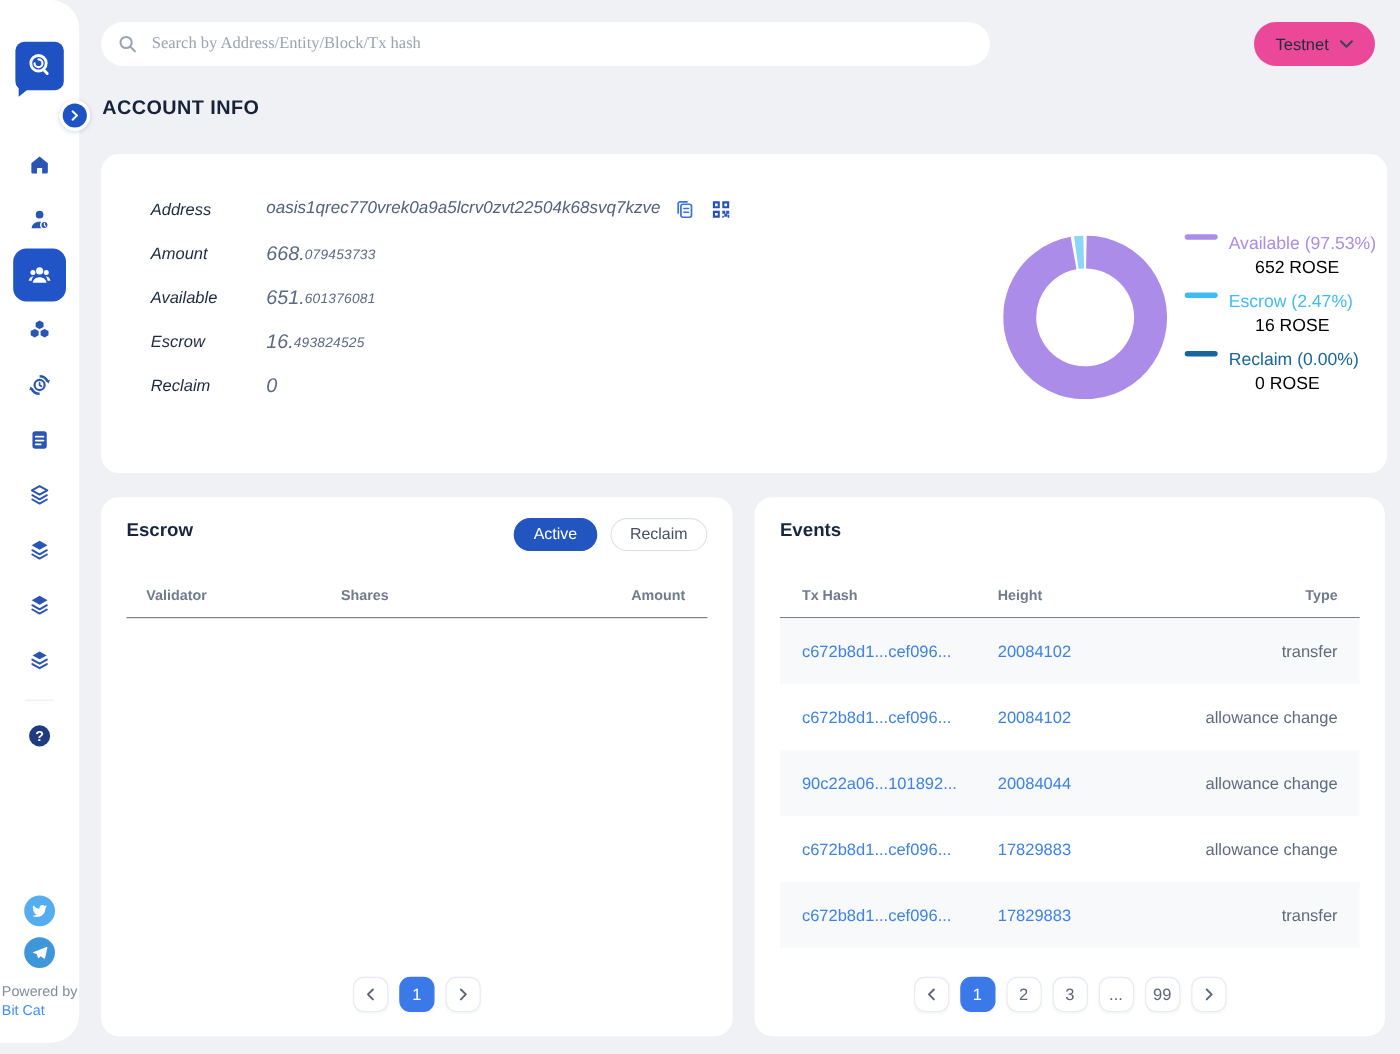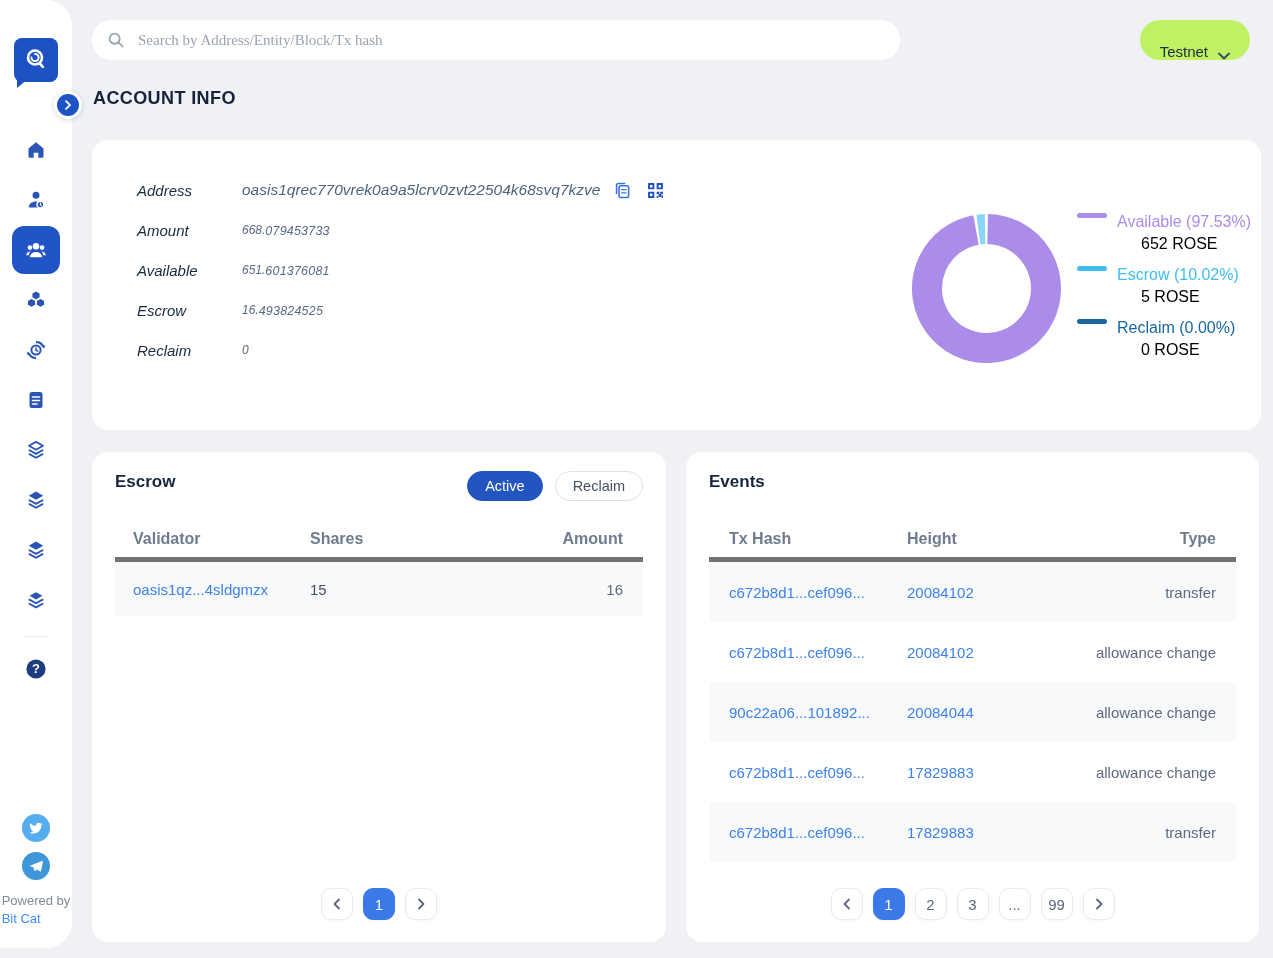--- a/index.html
+++ b/index.html
@@ -33,54 +33,54 @@
     align-items: center; justify-content: center; margin-top: 10px; cursor: pointer; }
   .twitter { background: #55acee; } .telegram { background: #3f97d9; }
   .powered { margin-top: 12px; font-size: 13px; color: #808b9b; line-height: 18px; }
   .powered a { color: #3f8df5; text-decoration: none; cursor: pointer; }
   
   .search { position: absolute; left: 92px; top: 20px; width: 808px; height: 40px;
     background: #fff; border-radius: 20px; display: flex; align-items: center; padding: 0 14px; }
   .search input { border: none; outline: none; flex: 1; font-size: 15px; color: #2a3648;
     background: transparent; font-family: Liberation Serif, serif; margin-left: 10px; }
   .search input::placeholder { color: #9aa4b1; }
-  .network { position: absolute; right: 23px; top: 20px; height: 40px; background: #bef264;
-    border-radius: 20px; display: flex; align-items: flex-end; gap: 10px; padding: 0 20px;
+  .network { position: absolute; right: 23px; top: 20px; height: 40px; background: #ec4899;
+    border-radius: 20px; display: flex; align-items: center; gap: 10px; padding: 0 20px;
     font-size: 15px; color: #222d3d; cursor: pointer; }
   .page-title { position: absolute; left: 93px; top: 88px; font-size: 18px; font-weight: 700;
     letter-spacing: .4px; color: #15223a; }
   
   .card { position: absolute; background: #fff; border-radius: 16px; }
   .card.account { left: 92px; top: 140px; width: 1169px; height: 290px; }
   .details { position: absolute; left: 45px; top: 30px; font-style: italic; }
   .d-row { display: flex; align-items: center; height: 40px; }
   .d-label { width: 105px; font-size: 15px; color: #1c2a40; }
   .d-value { font-size: 15px; color: #5a6a82; display: flex; align-items: center; }
-  .amt-int { font-size: 12px; }
+  .amt-int { font-size: 18px; }
   .amt-frac { font-size: 12.5px; margin-top: 2px; letter-spacing: .2px; }
   .addr { font-size: 15.5px; color: #50627c; }
   .icon-btn { margin-left: 12px; display: flex; cursor: pointer; }
   .donut { position: absolute; left: 820px; top: 74px; width: 149px; height: 149px; }
   .legend { position: absolute; left: 985px; top: 73px; }
   .legend-item { margin-bottom: 13px; cursor: pointer; }
   .legend-line1 { display: flex; align-items: flex-start; height: 19px; }
   .swatch { width: 30px; height: 5px; border-radius: 2.5px; }
   .legend-label { margin-left: 10px; font-size: 16px; }
   .legend-value { margin-left: 64px; font-size: 16px; color: #000000; margin-top: 3px; }
   .panel { position: absolute; top: 452px; background: #fff; border-radius: 16px; height: 490px; }
   .panel.escrow { left: 92px; width: 574px; }
   .panel.events { left: 686px; width: 573px; }
   .panel-title { position: absolute; left: 23px; top: 20px; font-size: 17px; font-weight: 700; color: #17263e; }
   .tabs { position: absolute; right: 23px; top: 19px; display: flex; gap: 12px; }
   .tab { height: 30px; padding: 0 17px; border-radius: 15px; display: flex; align-items: center;
     font-size: 14.5px; background: #fff; border: 1px solid #dde2e9; color: #455163; cursor: pointer; }
   .tab.active { background: #2255c0; border-color: #2255c0; color: #fff; }
   .table { position: absolute; left: 23px; right: 23px; top: 68px; }
-  .t-head { display: flex; align-items: center; height: 42px; font-size: 16px; font-weight: 700;
-    color: #6f7b8e; border-bottom: 5px solid #737373; }
+  .t-head { display: flex; align-items: center; height: 42px; font-size: 13px; font-weight: 700;
+    color: #6f7b8e; border-bottom: 1px solid #737373; }
   .t-row { display: flex; align-items: center; font-size: 15px; }
   .escrow .t-row { height: 54px; }
   .events .t-row { height: 60px; }
   .t-row.alt { background: #f7f9fb; }
   .col-a { width: 195px; padding-left: 18px; }
   .events-table .col-a { width: 198px; padding-left: 20px; }
   .col-b { flex: 1; }
   .col-c { margin-left: auto; text-align: right; padding-right: 20px; }
   a.link { color: #3e82e9; text-decoration: none; cursor: pointer; }
   .shares { color: #42506a; }
@@ -293,23 +293,23 @@
     <div class="legend-item">
       <div class="legend-line1">
         <span class="swatch" style="background: rgb(171, 140, 233);"></span>
         <span class="legend-label" style="color: rgb(171, 140, 233);">Available (97.53%)</span>
       </div>
       <div class="legend-value">652 ROSE</div>
     </div>
     <div class="legend-item">
       <div class="legend-line1">
         <span class="swatch" style="background: rgb(65, 188, 243);"></span>
-        <span class="legend-label" style="color: rgb(65, 188, 243);">Escrow (10.02%)</span>
-      </div>
-      <div class="legend-value">5 ROSE</div>
+        <span class="legend-label" style="color: rgb(65, 188, 243);">Escrow (2.47%)</span>
+      </div>
+      <div class="legend-value">16 ROSE</div>
     </div>
     <div class="legend-item">
       <div class="legend-line1">
         <span class="swatch" style="background: rgb(23, 103, 158);"></span>
         <span class="legend-label" style="color: rgb(23, 103, 158);">Reclaim (0.00%)</span>
       </div>
       <div class="legend-value">0 ROSE</div>
     </div>
   </div>
 </div>
@@ -318,27 +318,20 @@
   <div class="panel-title">Escrow</div>
   <div class="tabs">
     <div class="tab active">Active</div>
     <div class="tab">Reclaim</div>
   </div>
   <div class="table escrow-table">
     <div class="t-head">
         <span class="col-a">Validator</span>
         <span class="col-b">Shares</span>
         <span class="col-c">Amount</span>
-      </div>
-    <div>
-        <div class="t-row alt">
-          <span class="col-a"><a class="link">oasis1qz...4sldgmzx</a></span>
-          <span class="col-b shares">15</span>
-          <span class="col-c muted">16</span>
-        </div>
       </div>
   </div>
   <div class="pager">
       <div class="pbtn">
         <svg width="10" height="12" viewBox="0 0 10 12">
           <path d="M7 1.5 2.5 6 7 10.5" fill="none" stroke="#5b6779" stroke-width="1.8" stroke-linecap="round" stroke-linejoin="round"></path>
         </svg>
       </div>
       <div class="pbtn active">1</div>
       <div class="pbtn">

